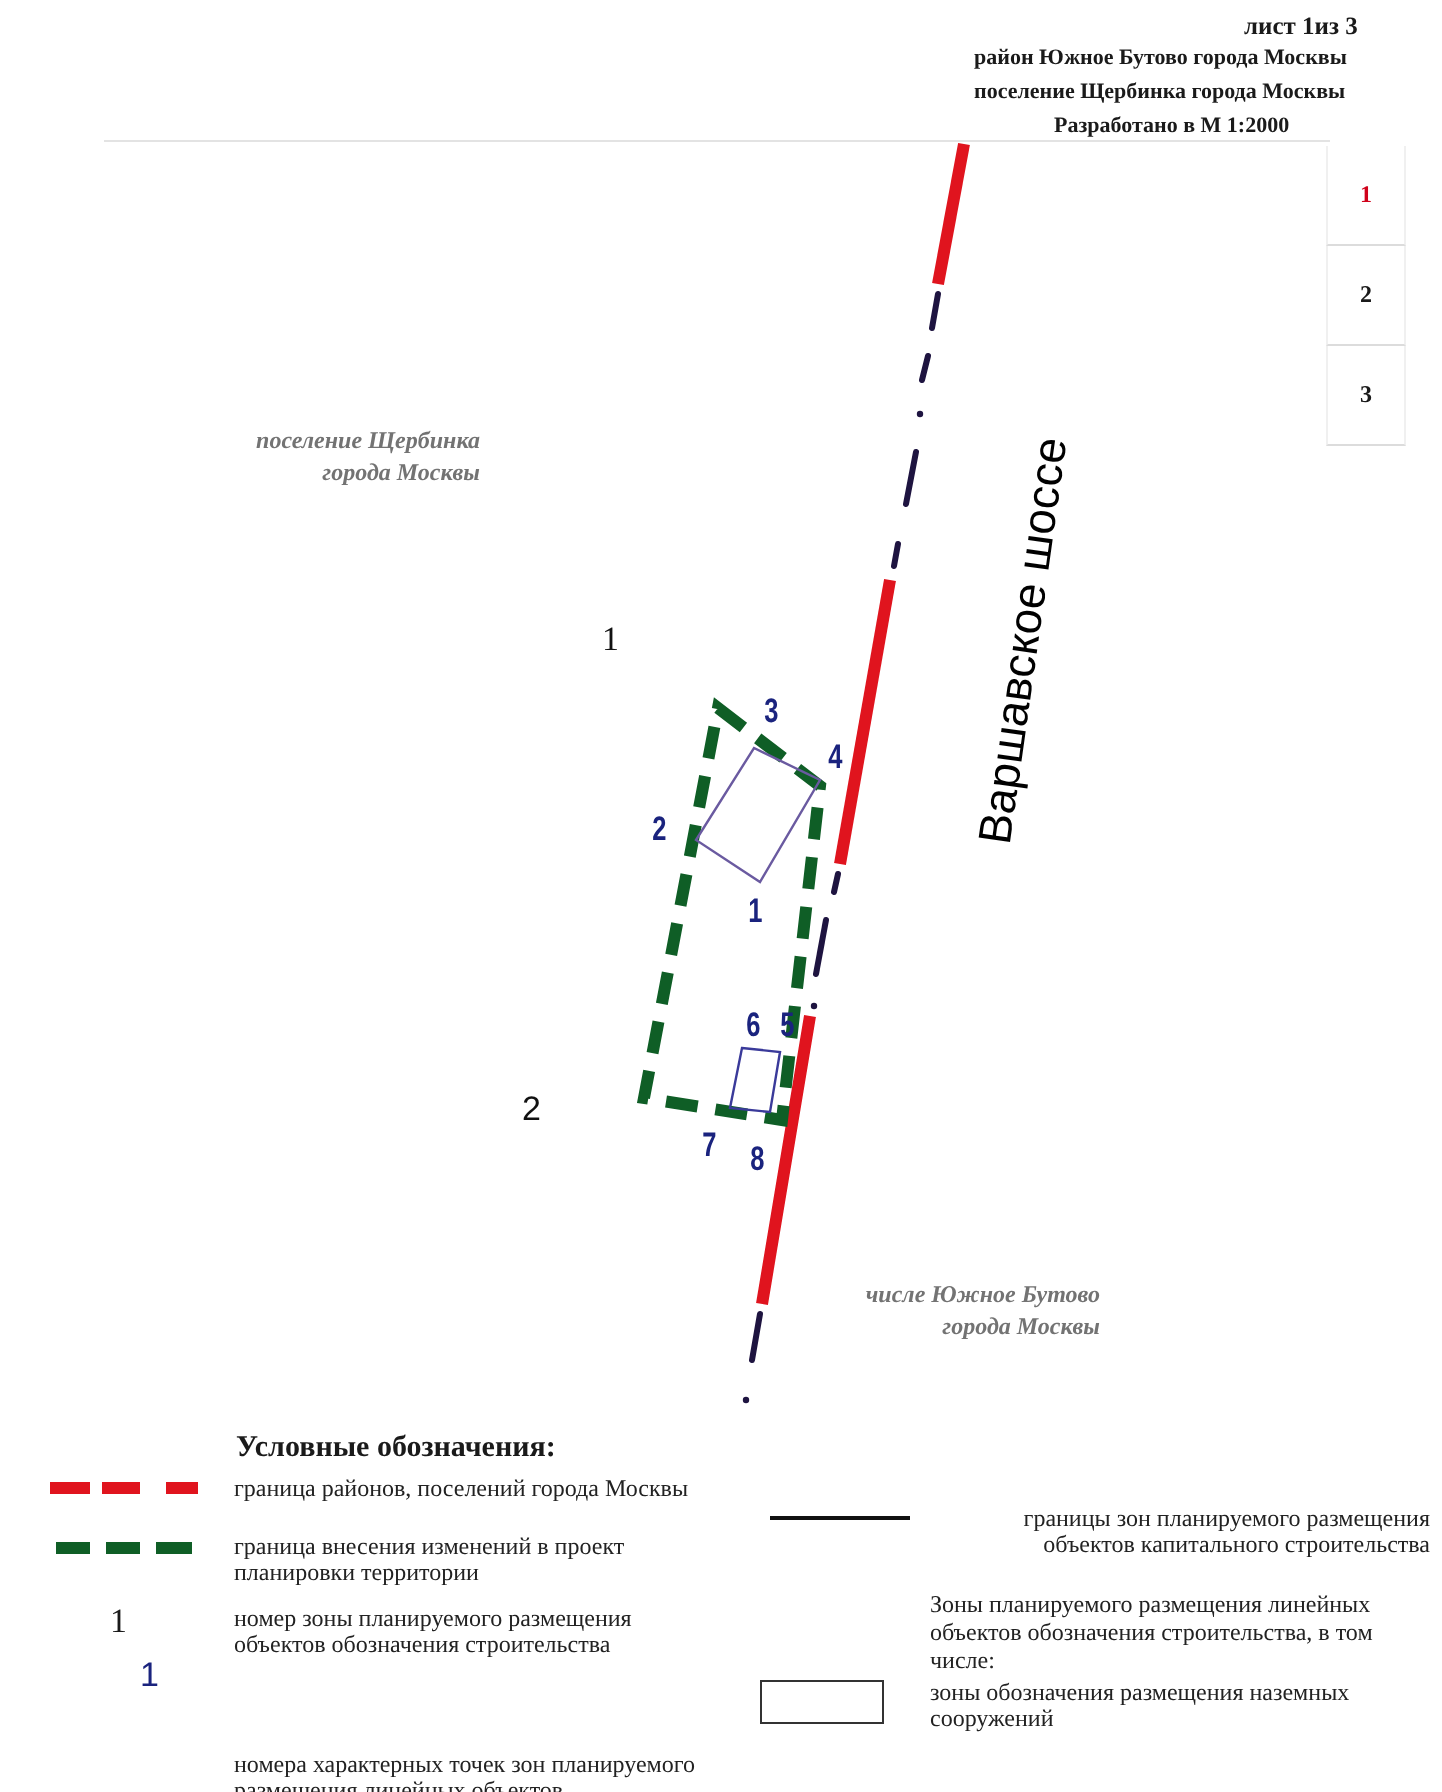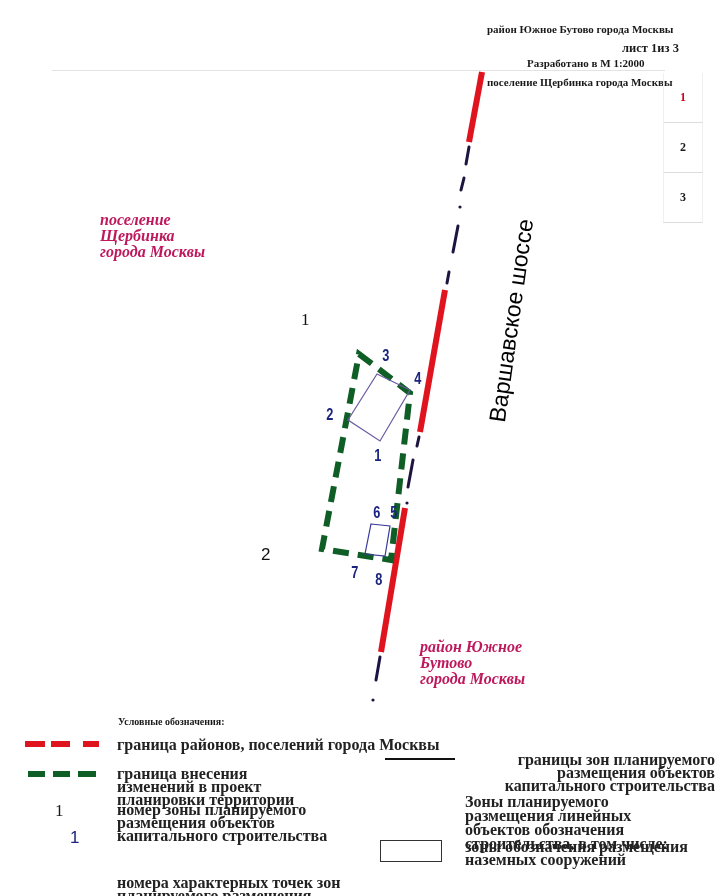--- a/index.html
+++ b/index.html
@@ -1,40 +1,40 @@
 <!DOCTYPE html>
 <html><head>
 <meta charset="utf-8">
 <style>
   html, body { margin:0; padding:0; background:#ffffff; }
   body { width:721px; height:896px; position:relative; overflow:hidden; font-family:"Liberation Serif", serif; color:#1a1a1a; }
-  .hdr-sheet { position:absolute; left:622px; top:6px; font-weight:bold; font-size:12.5px;margin-top:35px; }
+  .hdr-sheet { position:absolute; left:622px; top:6px; font-weight:bold; font-size:12.5px; }
   .hdr-line { position:absolute; left:487px; font-weight:bold; font-size:11px; white-space:nowrap; }
   .frame { position:absolute; left:52px; top:70px; width:413px; height:620px; border-top:1px solid #e3e3e3; }
   .frame2 { position:absolute; left:465px; top:70px; width:200px; border-top:1px solid #e3e3e3; }
   .sheets { position:absolute; left:663px; top:73px; width:40px; }
   .sheet { height:49px; border-bottom:1px solid #dcdcdc; border-left:1px solid #f0f0f0; border-right:1px solid #f0f0f0; display:flex; align-items:center; justify-content:center; font-weight:bold; font-size:12px; }
   .sheet.active { color:#d0021b; }
-  .lbl-it { position:absolute; font-style:italic; font-weight:bold; font-size:16px; text-align:left; line-height:16px; color:#be185d; }
+  .lbl-it { position:absolute; font-style:italic; font-weight:bold; font-size:12px; text-align:right; line-height:16px; color:#737373; }
   .zone-num { position:absolute; font-size:17px; color:#111; }
   .pt { position:absolute; font-family:"Liberation Sans", sans-serif; font-size:17px; font-weight:bold; color:#1a237e; transform:scaleX(0.75); }
   .road { position:absolute; left:485px; top:300px; font-family:"Liberation Sans", sans-serif; font-size:23px; color:#000; transform-origin:left top; transform:rotate(-82deg); white-space:nowrap; }
   svg.map { position:absolute; left:0; top:0; }
-  .legend-title { position:absolute; left:118px; top:716px; font-size:10px; font-weight:bold; }
-  .leg-text { position:absolute; font-size:16px; font-weight:bold; line-height:13px; color:#222; }
+  .legend-title { position:absolute; left:118px; top:716px; font-size:15px; font-weight:bold; }
+  .leg-text { position:absolute; font-size:12px; font-weight:normal; line-height:13px; color:#222; }
   .leg-num { position:absolute; font-size:17px; }
   .leg-box { position:absolute; left:380px; top:840px; width:60px; height:20px; border:1px solid #333; }
   .leg-line { position:absolute; left:385px; top:758px; width:70px; height:2px; background:#111; }
 </style>
 </head>
 <body>
 
 <div class="hdr-sheet">лист 1из 3</div>
 <div class="hdr-line" style="top:23px;">район Южное Бутово города Москвы</div>
-<div class="hdr-line" style="top:40px;margin-top:36px;">поселение Щербинка города Москвы</div>
+<div class="hdr-line" style="top:40px;">поселение Щербинка города Москвы</div>
 <div class="hdr-line" style="top:57px;margin-left:40px;">Разработано в М 1:2000</div>
 
 <div class="frame"></div>
 <div class="frame2"></div>
 
 <div class="sheets">
   <div class="sheet active">1</div>
   <div class="sheet">2</div>
   <div class="sheet">3</div>
 </div>
@@ -67,21 +67,21 @@
   <polygon points="348,420 377,374 410,390 380,441" fill="none" stroke="#6a5aa0" stroke-width="1.2"></polygon>
 
   <polygon points="371,524 390,526 385,556 365,554" fill="none" stroke="#3a3a9a" stroke-width="1.2"></polygon>
 </svg>
 
 <div class="lbl-it" style="left:100px; top:212px; width:140px;">
   <div>поселение Щербинка</div>
   <div>города Москвы</div>
 </div>
 <div class="lbl-it" style="left:420px; top:639px; width:130px;">
-  <div>район Южное Бутово</div>
+  <div>числе Южное Бутово</div>
   <div>города Москвы</div>
 </div>
 
 <div class="road" style="left:484px; top:420px;">Варшавское шоссе</div>
 
 <div class="zone-num" style="left:301px; top:310px;">1</div>
 <div class="zone-num" style="left:261px; top:545px; font-family:'Liberation Sans', sans-serif;">2</div>
 
 <div class="pt" style="left:373px; top:446px;">1</div>
 <div class="pt" style="left:325px; top:405px;">2</div>
@@ -104,21 +104,21 @@
     <line x1="28" y1="774" x2="45" y2="774"></line>
     <line x1="53" y1="774" x2="70" y2="774"></line>
     <line x1="78" y1="774" x2="96" y2="774"></line>
   </g>
 </svg>
 
 <div class="leg-text" style="left:117px; top:738px;">граница районов, поселений города Москвы</div>
 <div class="leg-text" style="left:117px; top:767px; width:200px;">граница внесения изменений в проект планировки территории</div>
 
 <div class="leg-num" style="left:55px; top:801px;">1</div>
-<div class="leg-text" style="left:117px; top:803px; width:235px;">номер зоны планируемого размещения объектов капитального строительства</div>
+<div class="leg-text" style="left:117px; top:803px; width:235px;">номер зоны планируемого размещения объектов обозначения строительства</div>
 
 <div class="leg-num" style="left:70px; top:828px; color:#1a237e; font-family:'Liberation Sans', sans-serif;">1</div>
 <div class="leg-text" style="left:117px; top:828px; width:235px;margin-top:48px;">номера характерных точек зон планируемого размещения линейных объектов</div>
 
 <div class="leg-line"></div>
 <div class="leg-text" style="left:465px; top:753px; width:250px;text-align:right;">границы зон планируемого размещения объектов капитального строительства</div>
 
 <div class="leg-text" style="left:465px; top:795px; width:230px; line-height:14px;">Зоны планируемого размещения линейных объектов обозначения строительства, в том числе:</div>
 
 <div class="leg-box"></div>

